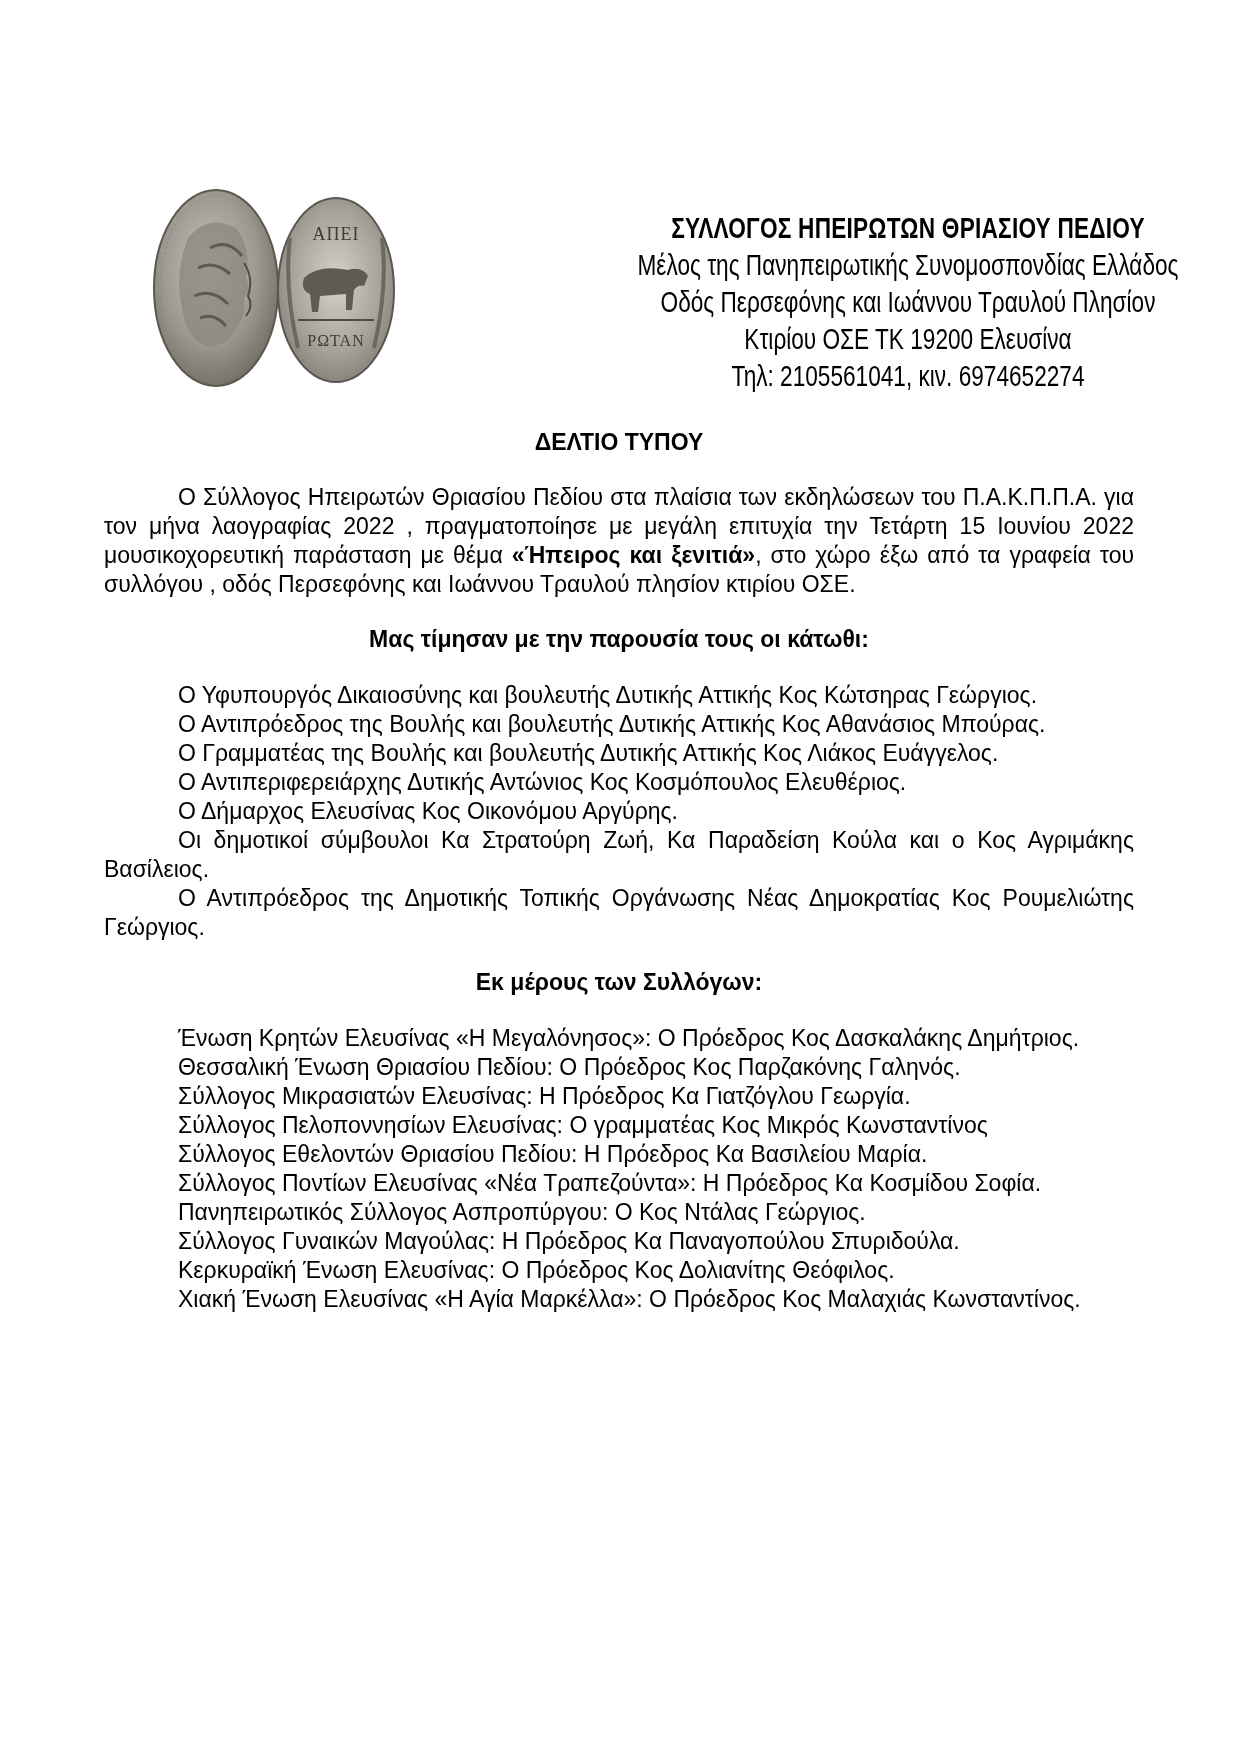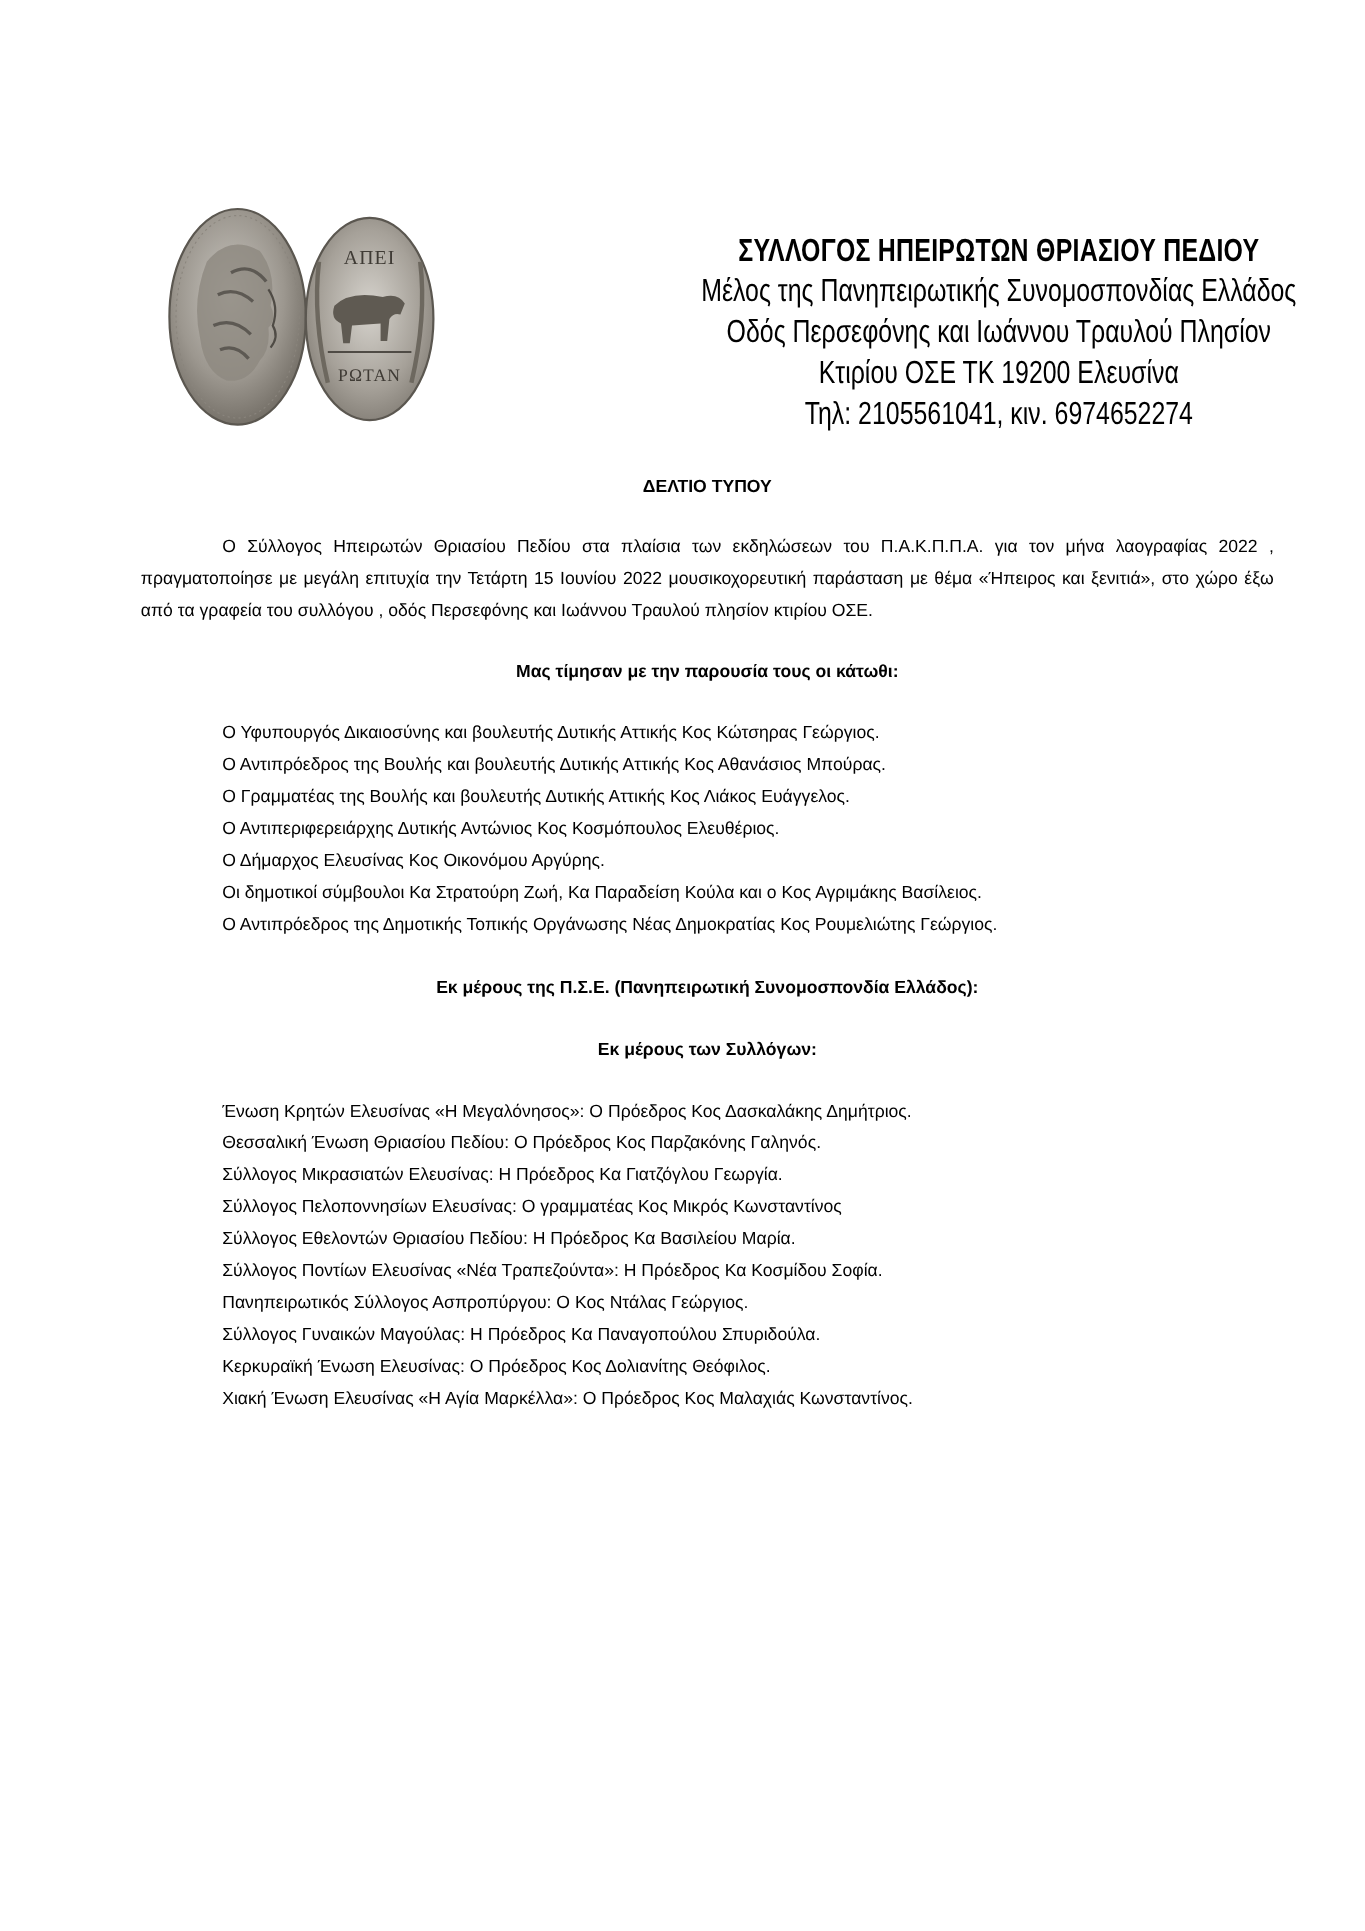--- a/index.html
+++ b/index.html
@@ -7,27 +7,27 @@
          font-family: "Liberation Sans", sans-serif; color: #000; }
   .page { position: absolute; left: 0; top: 0; width: 1241px; height: 1293px; }
 
   .letterhead { position: absolute; left: 148px; top: 178px; width: 960px; height: 222px; }
   .coins { position: absolute; left: 0; top: 0; width: 400px; height: 222px; }
   .org { position: absolute; left: 400px; top: 32px; width: 720px; text-align: center;
          font-family: "Liberation Sans", sans-serif; transform: scaleX(0.78); transform-origin: 50% 0; }
   .org .name { font-weight: bold; font-size: 29px; line-height: 37px; letter-spacing: 0.3px; }
   .org .line { font-size: 29px; line-height: 37px; }
 
-  .content { position: absolute; left: 104px; top: 428px; width: 1030px; font-size: 16px; line-height: 29px; margin-left: 24px; }
+  .content { position: absolute; left: 104px; top: 428px; width: 1030px; font-size: 23px; line-height: 29px; }
   .title { text-align: center; font-weight: bold; margin: 0 0 26px 0; }
   .para { text-align: justify; text-indent: 74px; margin: 0; }
   .heading { text-align: center; font-weight: bold; margin: 26px 0 27px 0; }
   .entry { text-align: justify; text-indent: 74px; margin: 0; }
   .entry.single { text-align-last: left; }
-  b { font-weight: normal; }
+  b { font-weight: bold; }
 </style>
 </head>
 <body>
 
 <div class="page">
 
   <div class="letterhead">
     <svg class="coins" viewBox="0 0 400 222" width="400" height="222">
       <defs>
         <radialGradient id="c1" cx="45%" cy="40%" r="65%">
@@ -73,21 +73,20 @@
     <div>
       <p class="entry single">Ο Υφυπουργός Δικαιοσύνης και βουλευτής Δυτικής Αττικής Κος Κώτσηρας Γεώργιος.</p>
       <p class="entry single">Ο Αντιπρόεδρος της Βουλής και βουλευτής Δυτικής Αττικής Κος Αθανάσιος Μπούρας.</p>
       <p class="entry single">Ο Γραμματέας της Βουλής και βουλευτής Δυτικής Αττικής Κος Λιάκος Ευάγγελος.</p>
       <p class="entry single">Ο Αντιπεριφερειάρχης Δυτικής Αντώνιος Κος Κοσμόπουλος Ελευθέριος.</p>
       <p class="entry single">Ο Δήμαρχος Ελευσίνας Κος Οικονόμου Αργύρης.</p>
       <p class="entry">Οι δημοτικοί σύμβουλοι Κα Στρατούρη Ζωή, Κα Παραδείση Κούλα και ο Κος Αγριμάκης Βασίλειος.</p>
       <p class="entry">Ο Αντιπρόεδρος της Δημοτικής Τοπικής Οργάνωσης Νέας Δημοκρατίας Κος Ρουμελιώτης Γεώργιος.</p>
     </div>
 
-    <div class="heading" style="margin-top:29px;">Εκ μέρους της Π.Σ.Ε. (Πανηπειρωτική Συνομοσπονδία Ελλάδος):</div>
 
     <div class="heading">Εκ μέρους των Συλλόγων:</div>
     <div>
       <p class="entry">Ένωση Κρητών Ελευσίνας «Η Μεγαλόνησος»: Ο Πρόεδρος Κος Δασκαλάκης Δημήτριος.</p>
       <p class="entry single">Θεσσαλική Ένωση Θριασίου Πεδίου: Ο Πρόεδρος Κος Παρζακόνης Γαληνός.</p>
       <p class="entry single">Σύλλογος Μικρασιατών Ελευσίνας: Η Πρόεδρος Κα Γιατζόγλου Γεωργία.</p>
       <p class="entry single">Σύλλογος Πελοποννησίων Ελευσίνας: Ο γραμματέας Κος Μικρός Κωνσταντίνος</p>
       <p class="entry single">Σύλλογος Εθελοντών Θριασίου Πεδίου: Η Πρόεδρος Κα Βασιλείου Μαρία.</p>
       <p class="entry single">Σύλλογος Ποντίων Ελευσίνας «Νέα Τραπεζούντα»:  Η Πρόεδρος Κα Κοσμίδου Σοφία.</p>
       <p class="entry single">Πανηπειρωτικός Σύλλογος Ασπροπύργου: Ο Κος Ντάλας Γεώργιος.</p>

